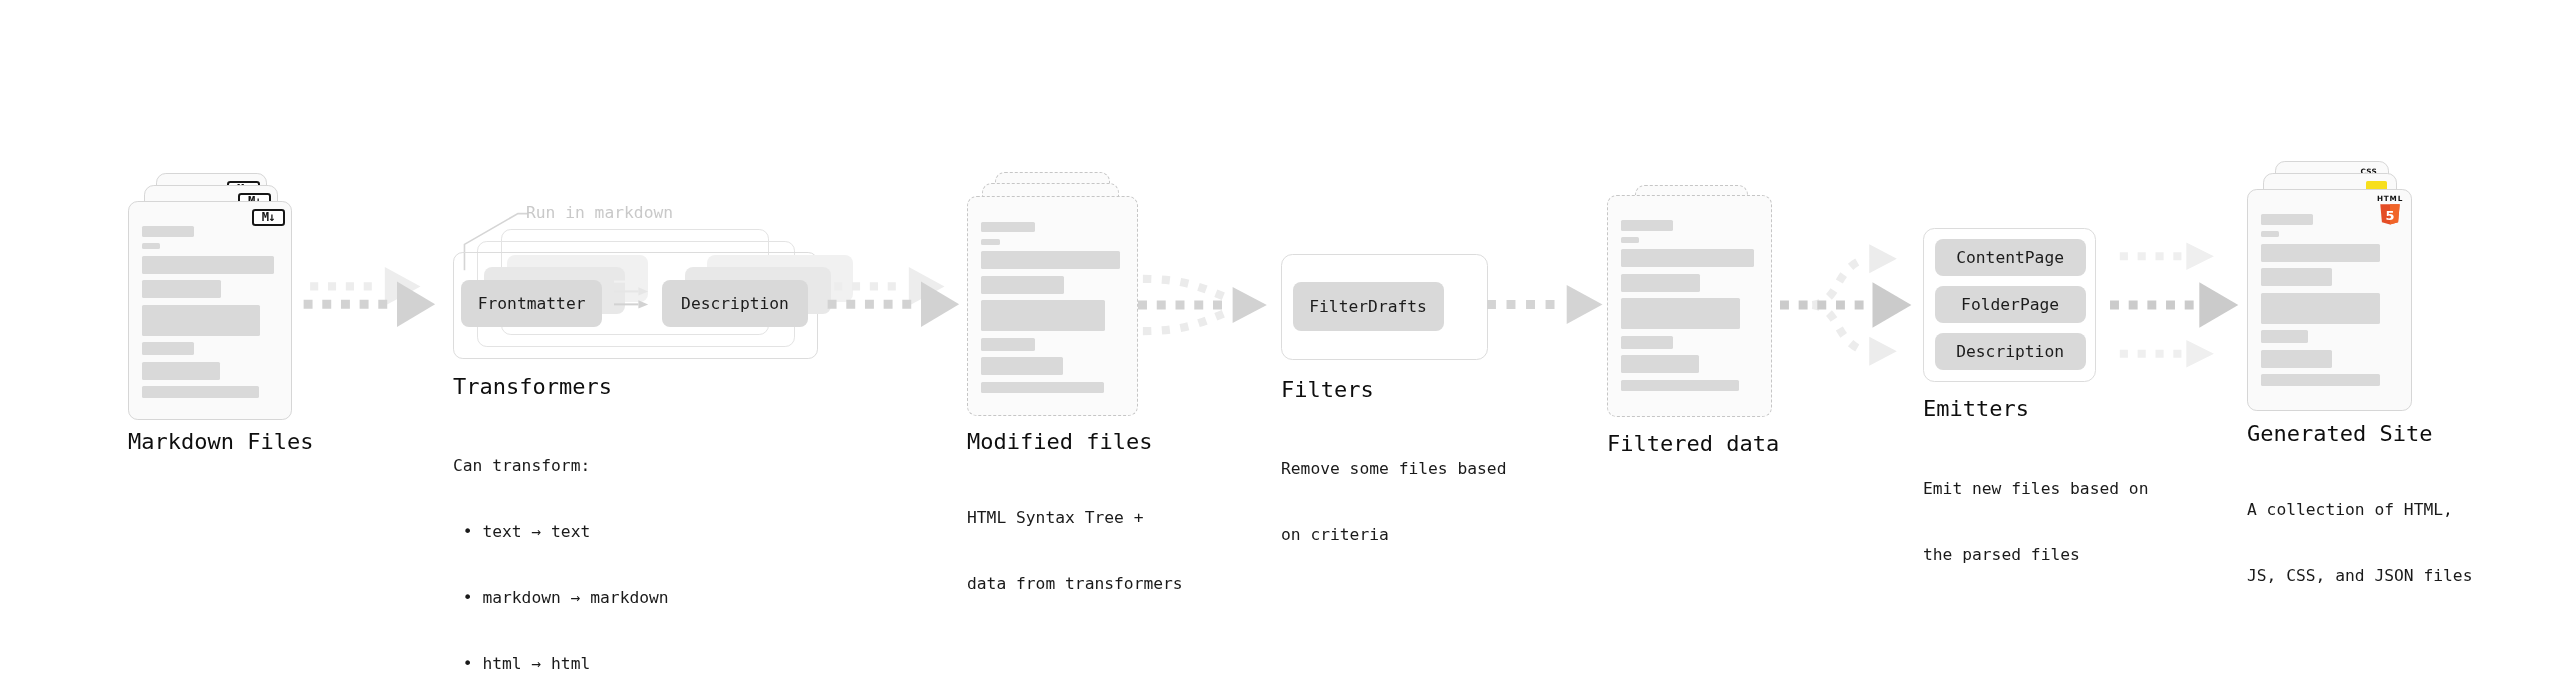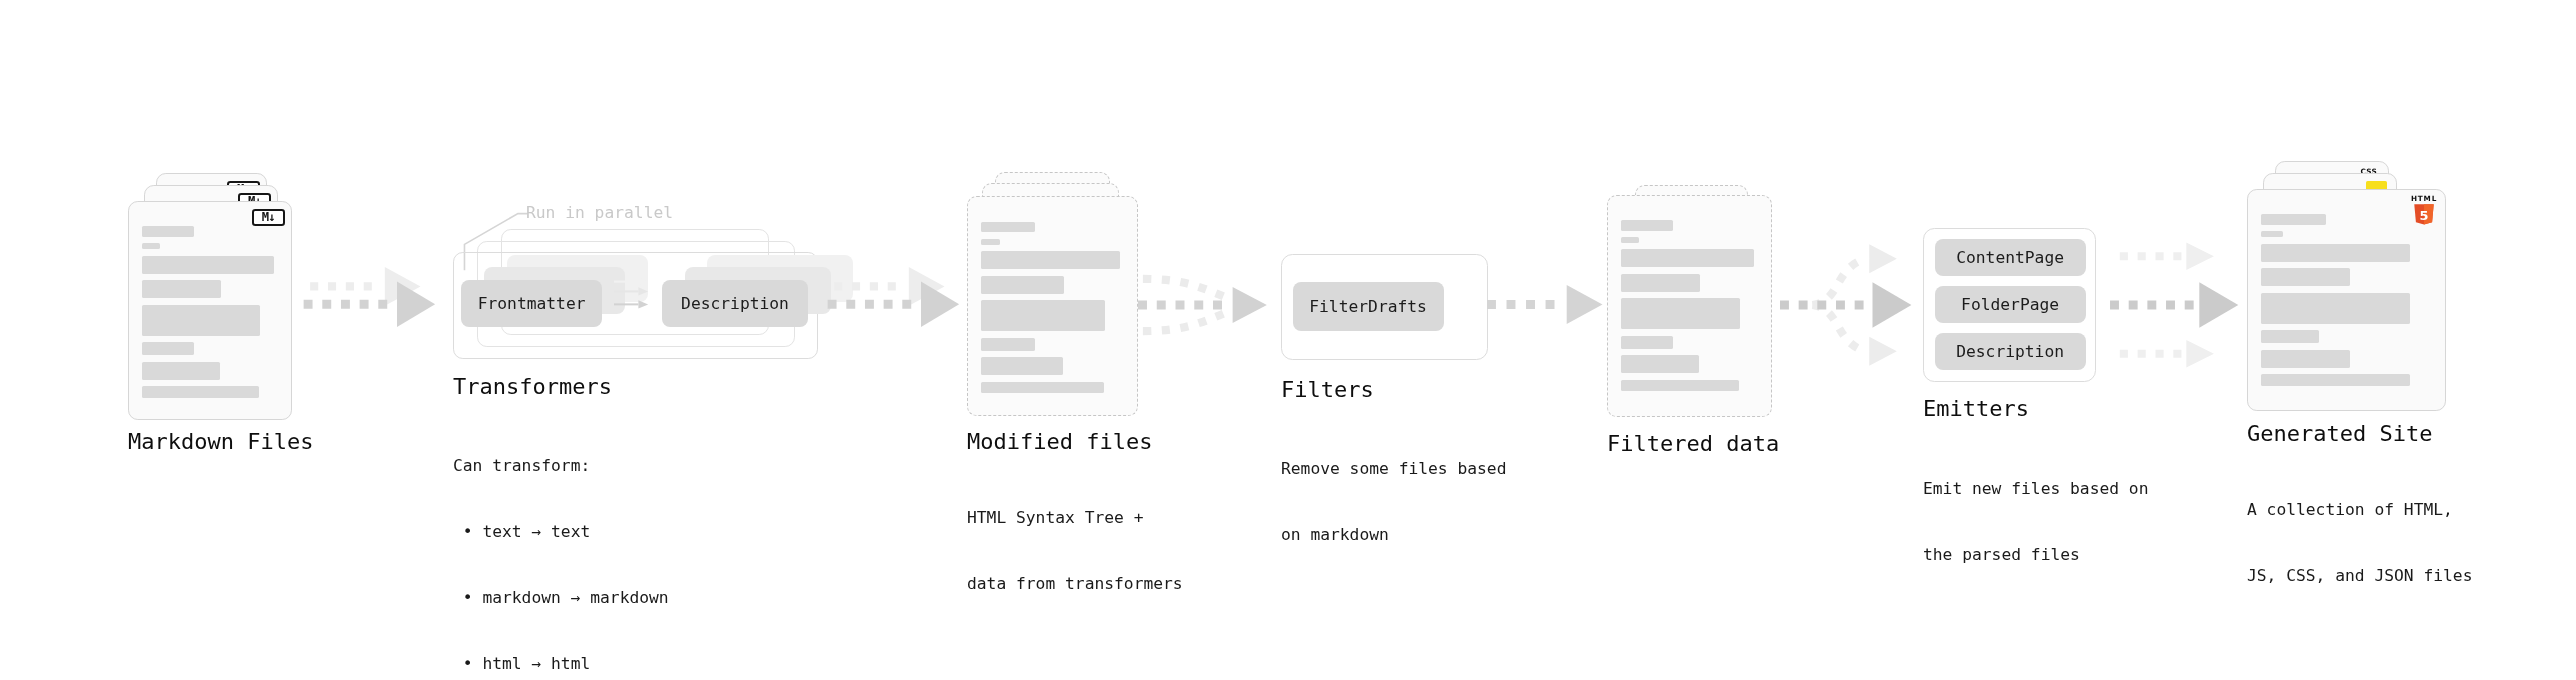--- a/index.html
+++ b/index.html
@@ -71,21 +71,21 @@
   <line x1="10" y1="46" x2="96" y2="46" stroke="#ededed" stroke-width="10" stroke-dasharray="10 12"></line>
   <polygon points="102,22 102,70 146,46" fill="#ededed"></polygon>
   <line x1="2" y1="68" x2="110" y2="68" stroke="#d2d2d2" stroke-width="11" stroke-dasharray="11 12"></line>
   <polygon points="117,40 117,96 164,68" fill="#d2d2d2"></polygon>
 </svg>
 
 <div class="abs" style="left:453px;top:195px;width:367px;height:171px;">
   <svg style="left:4.9px;top:6.5px;" width="81" height="75" viewBox="0 0 100 92">
     <polyline points="8,84 8,52 74,14 86,14" fill="none" stroke="#d5d5d5" stroke-width="2"></polyline>
   </svg>
-  <span class="annotation" style="left:73px;top:8.1px;">Run in parallel</span>
+  <span class="annotation" style="left:73px;top:8.1px;">Run in markdown</span>
 
   <div class="tbox" style="left:48px;top:34px;width:268px;height:106px;"></div>
   <div class="tbox" style="left:23.6px;top:46px;width:318px;height:106px;"></div>
   <div class="tbox front" style="left:0;top:57px;width:365px;height:107px;"></div>
 
   <div class="pill g2" style="left:54px;top:60px;width:141px;height:47px;"></div>
   <div class="pill g2" style="left:254px;top:60px;width:146px;height:47px;"></div>
   <div class="pill g1" style="left:31px;top:72px;width:141px;height:47px;"></div>
   <div class="pill g1" style="left:232px;top:72px;width:146px;height:47px;"></div>
 
@@ -144,21 +144,21 @@
   <line x1="0" y1="60" x2="108" y2="60" stroke="#d2d2d2" stroke-width="11" stroke-dasharray="11 12"></line>
   <polygon points="116,38 116,82 158,60" fill="#d2d2d2"></polygon>
 </svg>
 
 <div class="panel" style="left:1281px;top:254px;width:207px;height:106px;">
   <div class="pill" style="left:10.6px;top:27px;width:151px;height:49px;">FilterDrafts</div>
 </div>
 <div class="heading" style="left:1281px;top:377px;">Filters</div>
 <div class="desc" style="left:1281px;top:414px;">
   <div>Remove some files based</div>
-  <div>on markdown</div>
+  <div>on criteria</div>
 </div>
 
 <svg style="left:1487px;top:280px;" width="122" height="49" viewBox="0 0 150 60">
   <line x1="0" y1="30" x2="92" y2="30" stroke="#d4d4d4" stroke-width="11" stroke-dasharray="11 13"></line>
   <polygon points="98,6 98,54 142,30" fill="#d4d4d4"></polygon>
 </svg>
 
 <div class="abs" style="left:1607px;top:185px;width:165px;height:232px;">
   <div class="doc dashed" style="left:28px;top:0;width:113px;height:89px;"></div>
   <div class="doc dashed" style="left:0;top:9.8px;width:165px;height:222px;">
@@ -208,21 +208,21 @@
 <div class="abs" style="left:2247px;top:161px;width:167px;height:249px;">
   <div class="doc" style="left:28.4px;top:0;width:114px;height:81px;">
     <span class="css-badge">
         <b>CSS</b>
         <i></i>
       </span>
   </div>
   <div class="doc" style="left:16.3px;top:12.2px;width:134px;height:114px;">
     <span class="js-badge"></span>
   </div>
-  <div class="doc" style="left:0;top:28px;width:199px;height:222px;">
+  <div class="doc" style="left:0;top:28px;width:165px;height:222px;">
     <svg style="right:8.1px;top:3.3px;left:auto;" width="26" height="34" viewBox="0 0 32 42">
       <text x="16" y="10" text-anchor="middle" font-size="9" font-weight="bold" fill="#111111" font-family="DejaVu Sans, Liberation Sans, sans-serif" letter-spacing="1">HTML</text>
       <polygon points="4,14 28,14 26,36 16,39 6,36" fill="#e44d26"></polygon>
       <polygon points="16,14 28,14 26,36 16,39" fill="#f16529"></polygon>
       <text x="16" y="33" text-anchor="middle" font-size="16" font-weight="bold" fill="#ffffff" font-family="DejaVu Sans, Liberation Sans, sans-serif">5</text>
     </svg>
     <div class="bars">
       <i class="bar" style="width:38%;height:10.6px"></i>
       <i class="bar" style="width:13%;height:5.7px"></i>
       <i class="bar" style="width:87%;height:18px"></i>

